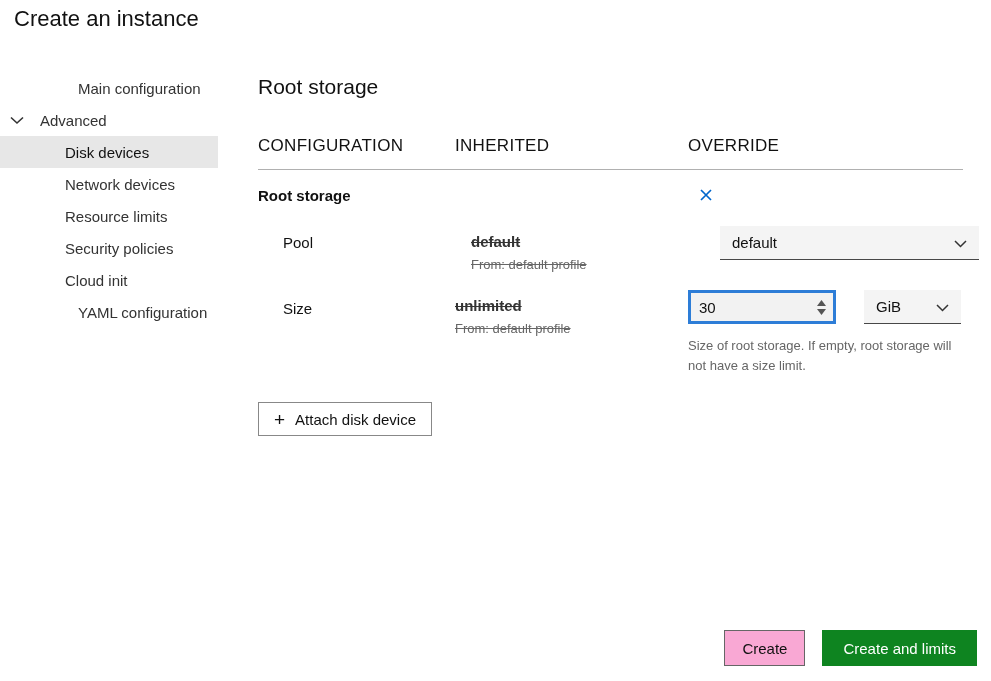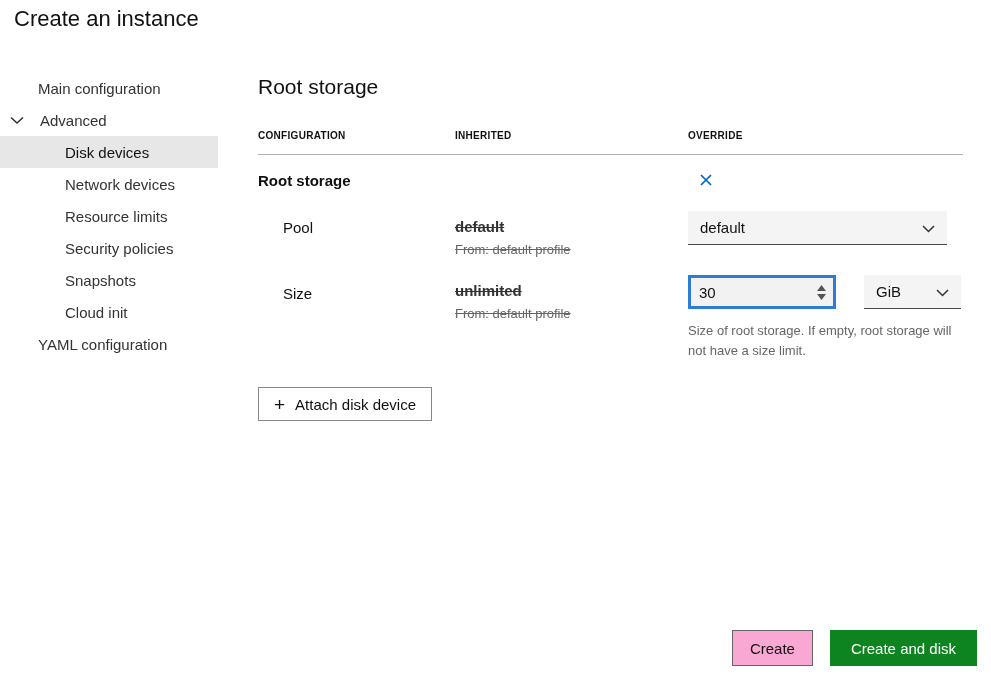--- a/index.html
+++ b/index.html
@@ -9,43 +9,43 @@
     background:#ffffff; color:#111;
     font-family:"Liberation Sans","DejaVu Sans",sans-serif;
   }
 
   
   .app-title { position:absolute; left:14px; top:6px; font-size:22px; font-weight:400; color:#111; }
 
   
   .sidebar { position:absolute; left:0; top:72px; width:218px; }
   .side-item { height:32px; display:flex; align-items:center; font-size:15px; color:#333; cursor:pointer; }
-  .side-item.lvl1 { padding-left:38px; }
+  .side-item.lvl1 { padding-left:38px;margin-left:40px; }
   .side-item.lvl2 { padding-left:65px; }
   .side-item.expander { padding-left:10px; }
   .side-item.expander .chev { width:14px; margin-right:16px; display:flex; align-items:center; }
   .side-item.active { background:#e7e7e7; color:#111; }
 
   
   .content { position:absolute; left:258px; top:72px; width:705px; }
   .section-heading { margin:2px 0 0; font-size:21px; font-weight:400; line-height:26px; color:#111; }
   .grid { display:grid; grid-template-columns:197px 233px 275px; }
   .table-head { margin-top:30px; padding-bottom:13px; border-bottom:1px solid #b0b0b0; }
-  .col-header { font-size:10px; font-weight:700; letter-spacing:.3px; color:#111; }
+  .col-header { font-size:17px; font-weight:400; letter-spacing:.3px; color:#111;margin-top:6px; }
 
   .row-main { margin-top:16px; align-items:start; }
   .device-label { font-size:15px; font-weight:700; line-height:20px; color:#111; }
   .clear-btn { margin-left:11px; background:none; border:none; padding:0; height:20px; display:flex; align-items:center; cursor:pointer; }
 
   .cfg-label { font-size:15px; padding-left:25px; color:#111; }
   .inh-cell { padding-top:7px; }
   .inherited-value { font-size:15px; font-weight:700; color:#333; text-decoration:line-through; line-height:17px; }
   .inherited-source { font-size:13px; color:#666; text-decoration:line-through; margin-top:7px; line-height:15px; }
 
-  .row-pool { margin-top:20px; }
+  .row-pool { margin-top:20px;gap:16px; }
   .row-pool .cfg-label { padding-top:8px; }
 
   .select-box {
     height:34px; background:#f4f4f4; border:0; border-bottom:1.5px solid #474747;
     display:flex; align-items:center; justify-content:space-between;
     padding:0 12px; font-size:15px; color:#111; cursor:pointer; font-family:inherit;
   }
   .pool-select { width:259px; }
 
   .row-size { margin-top:18px; }
@@ -98,23 +98,20 @@
     <span>Disk devices</span>
   </div>
   <div class="side-item lvl2">
     <span>Network devices</span>
   </div>
   <div class="side-item lvl2">
     <span>Resource limits</span>
   </div>
   <div class="side-item lvl2">
     <span>Security policies</span>
-  </div>
-  <div class="side-item lvl2">
-    <span>Snapshots</span>
   </div>
   <div class="side-item lvl2">
     <span>Cloud init</span>
   </div>
   <div class="side-item lvl1">
     <span>YAML configuration</span>
   </div>
 </nav>
 
 <main class="content">
@@ -194,14 +191,14 @@
   </div>
 
   <button class="attach-btn">
     <span class="plus">+</span>
     <span>Attach disk device</span>
   </button>
 </main>
 
 <div class="footer">
   <button class="btn btn-outline">Create</button>
-  <button class="btn btn-positive">Create and disk</button>
+  <button class="btn btn-positive">Create and limits</button>
 </div>
 
 </body></html>

